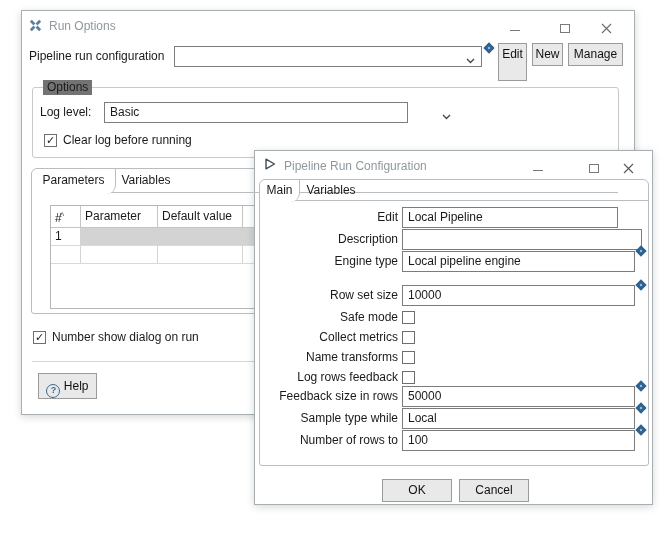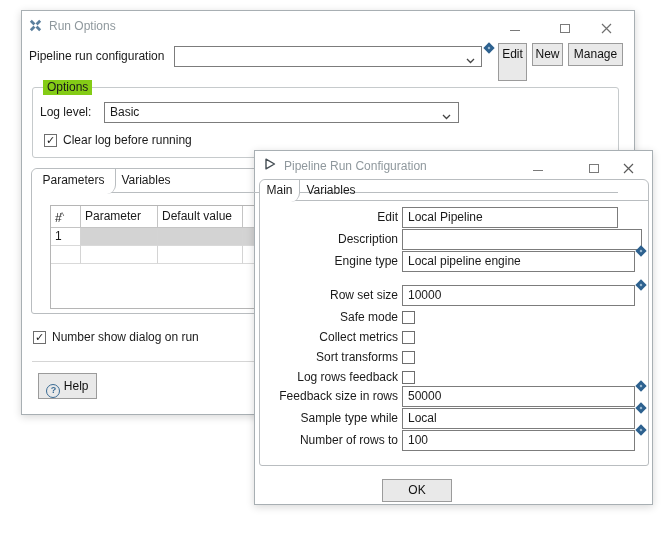--- a/index.html
+++ b/index.html
@@ -21,21 +21,21 @@
   .btn { position:absolute; background:#e9e9e9; border:1px solid #9b9b9b; text-align:center;
          line-height:21px; color:#111; cursor:default; }
   .diamond { position:absolute; width:8px; height:8px; background:#2d618f;
              transform:rotate(45deg); z-index:3; }
   .diamond::after { content:""; position:absolute; left:3px; top:3px; width:2px; height:2px;
                     background:#a9c6dc; }
   .cb { position:absolute; width:13px; height:13px; border:1px solid #6e6e6e; background:#fff;
         text-align:center; }
   .cb span { display:block; font-size:11px; line-height:11px; color:#1a1a1a; }
   .group { position:absolute; border:1px solid #c6cacc; border-radius:3px; }
-  .group-legend { position:absolute; top:-8px; left:10px; background:#84cc16; padding:0 4px;
+  .group-legend { position:absolute; top:-8px; left:10px; background:#737373; padding:0 4px;
                   line-height:15px; }
   .tabfolder { position:absolute; border:1px solid #b9bdc0; border-radius:6px 6px 3px 3px;
                background:#fff; }
   .tabline { position:absolute; left:0; right:0; border-bottom:1px solid #b9bdc0; z-index:1; }
   .tab { position:absolute; top:0; text-align:center; line-height:23px; white-space:nowrap;
          z-index:1; }
   .tab-active { background:#fff; z-index:2; border-right:1px solid #b9bdc0;
                 border-bottom-right-radius:9px; }
   .ptable { position:absolute; border:1px solid #b5b5b5; background:#fff; overflow:hidden; }
   .trow { position:absolute; left:0; right:0; display:flex; }
@@ -80,21 +80,21 @@
       </svg>
   </span>
   <span class="diamond" style="left:463px; top:33px;"></span>
   <div class="btn" style="left:476px; top:32px; width:29px; height:38px;">Edit</div>
   <div class="btn" style="left:510px; top:32px; width:31px; height:23px;">New</div>
   <div class="btn" style="left:546px; top:32px; width:55px; height:23px;">Manage</div>
 
   <div class="group" style="left:10px; top:76px; width:587px; height:71px;">
     <span class="group-legend">Options</span>
     <div class="abs label" style="left:7px; top:14px;">Log level:</div>
-    <div class="field combo" style="left:71px; top:14px; width:355px;">Basic</div>
+    <div class="field combo" style="left:71px; top:14px; width:304px;">Basic</div>
     <span class="chev-plain" style="position:absolute; left:409px; top:21px;">
       <svg width="9" height="6" viewBox="0 0 9 6">
           <path d="M1 1 L4.5 4.5 L8 1" stroke="#444" stroke-width="1.3" fill="none"></path>
         </svg>
     </span>
     <span class="cb" style="left:11px; top:46px;">
       <span>✓</span>
     </span>
     <div class="abs label" style="left:30px; top:42px;">Clear log before running</div>
   </div>
@@ -178,33 +178,34 @@
     <div class="rlabel" style="top:105px;">Row set size</div>
     <div class="field" style="left:142px; top:105px; width:233px;">10000</div>
     <span class="diamond" style="left:377px; top:101px;"></span>
 
     <div class="rlabel" style="top:127px;">Safe mode</div>
     <span class="cb" style="left:142px; top:131px;"></span>
 
     <div class="rlabel" style="top:147px;">Collect metrics</div>
     <span class="cb" style="left:142px; top:151px;"></span>
 
-    <div class="rlabel" style="top:167px;">Sort transforms</div>
+    <div class="rlabel" style="top:167px;">Name transforms</div>
     <span class="cb" style="left:142px; top:171px;"></span>
 
     <div class="rlabel" style="top:187px;">Log rows feedback</div>
     <span class="cb" style="left:142px; top:191px;"></span>
 
     <div class="rlabel" style="top:206px;">Feedback size in rows</div>
     <div class="field" style="left:142px; top:206px; width:233px;">50000</div>
     <span class="diamond" style="left:377px; top:202px;"></span>
 
     <div class="rlabel" style="top:228px;">Sample type while</div>
     <div class="field combo" style="left:142px; top:228px; width:233px;">Local</div>
     <span class="diamond" style="left:377px; top:224px;"></span>
 
     <div class="rlabel" style="top:250px;">Number of rows to</div>
     <div class="field" style="left:142px; top:250px; width:233px;">100</div>
     <span class="diamond" style="left:377px; top:246px;"></span>
   </div>
 
   <div class="btn" style="left:127px; top:328px; width:70px; height:23px;">OK</div>
+  <div class="btn" style="left:204px; top:328px; width:70px; height:23px;">Cancel</div>
 </div>
 
 </body></html>

